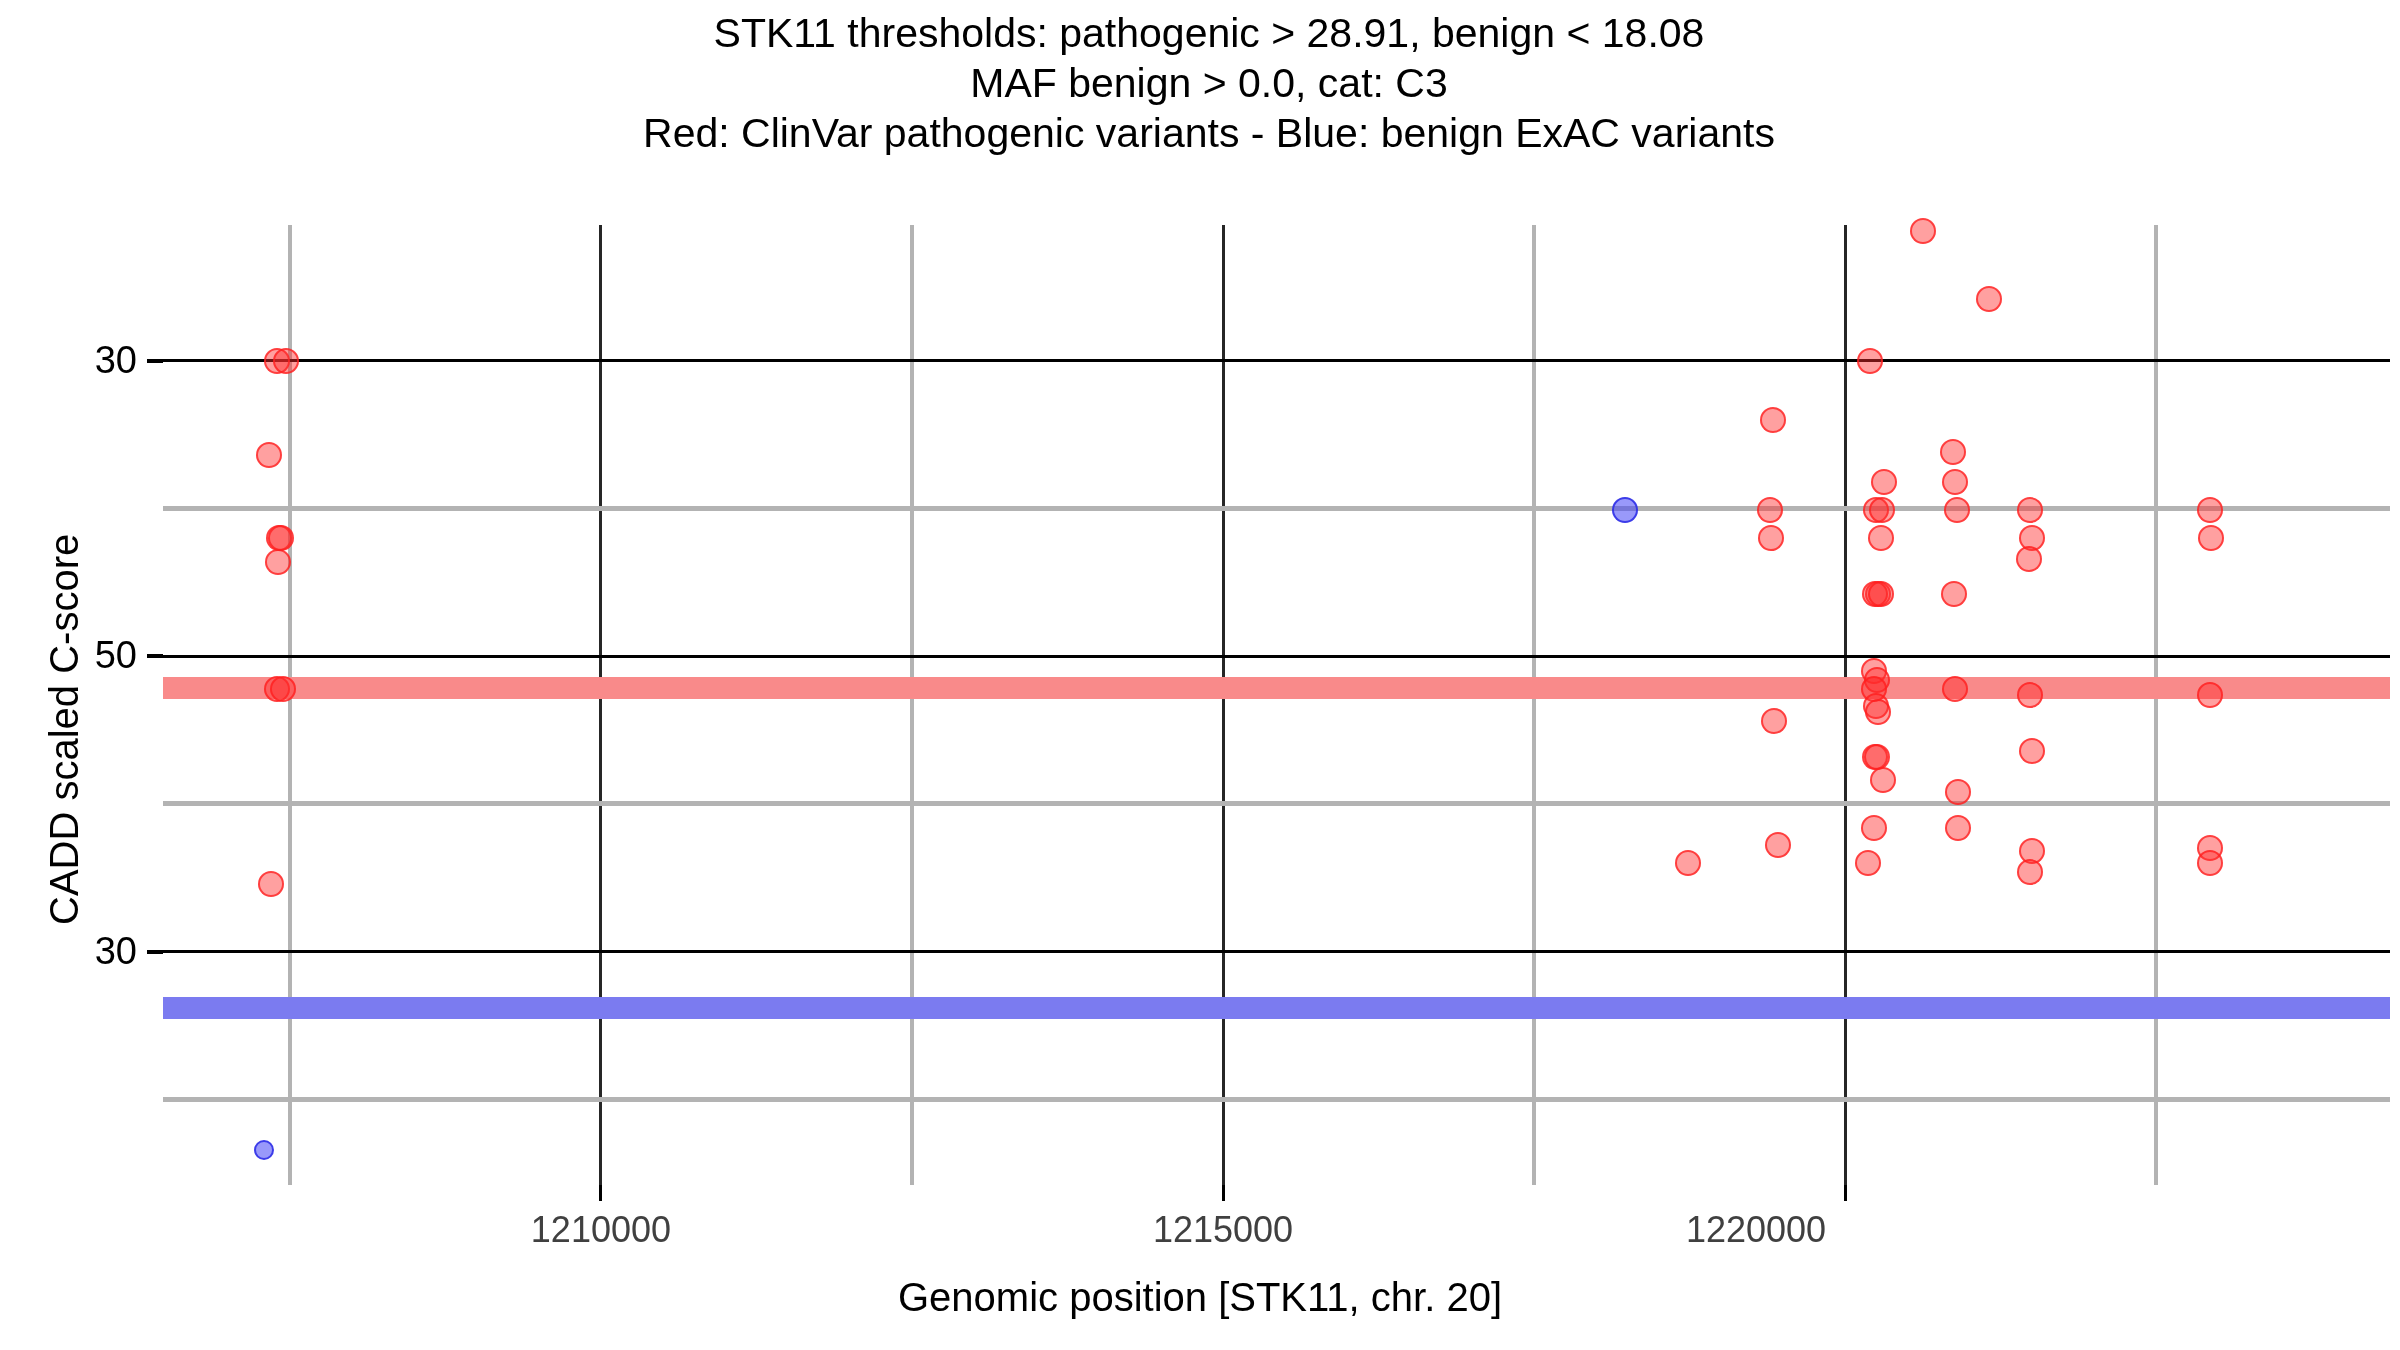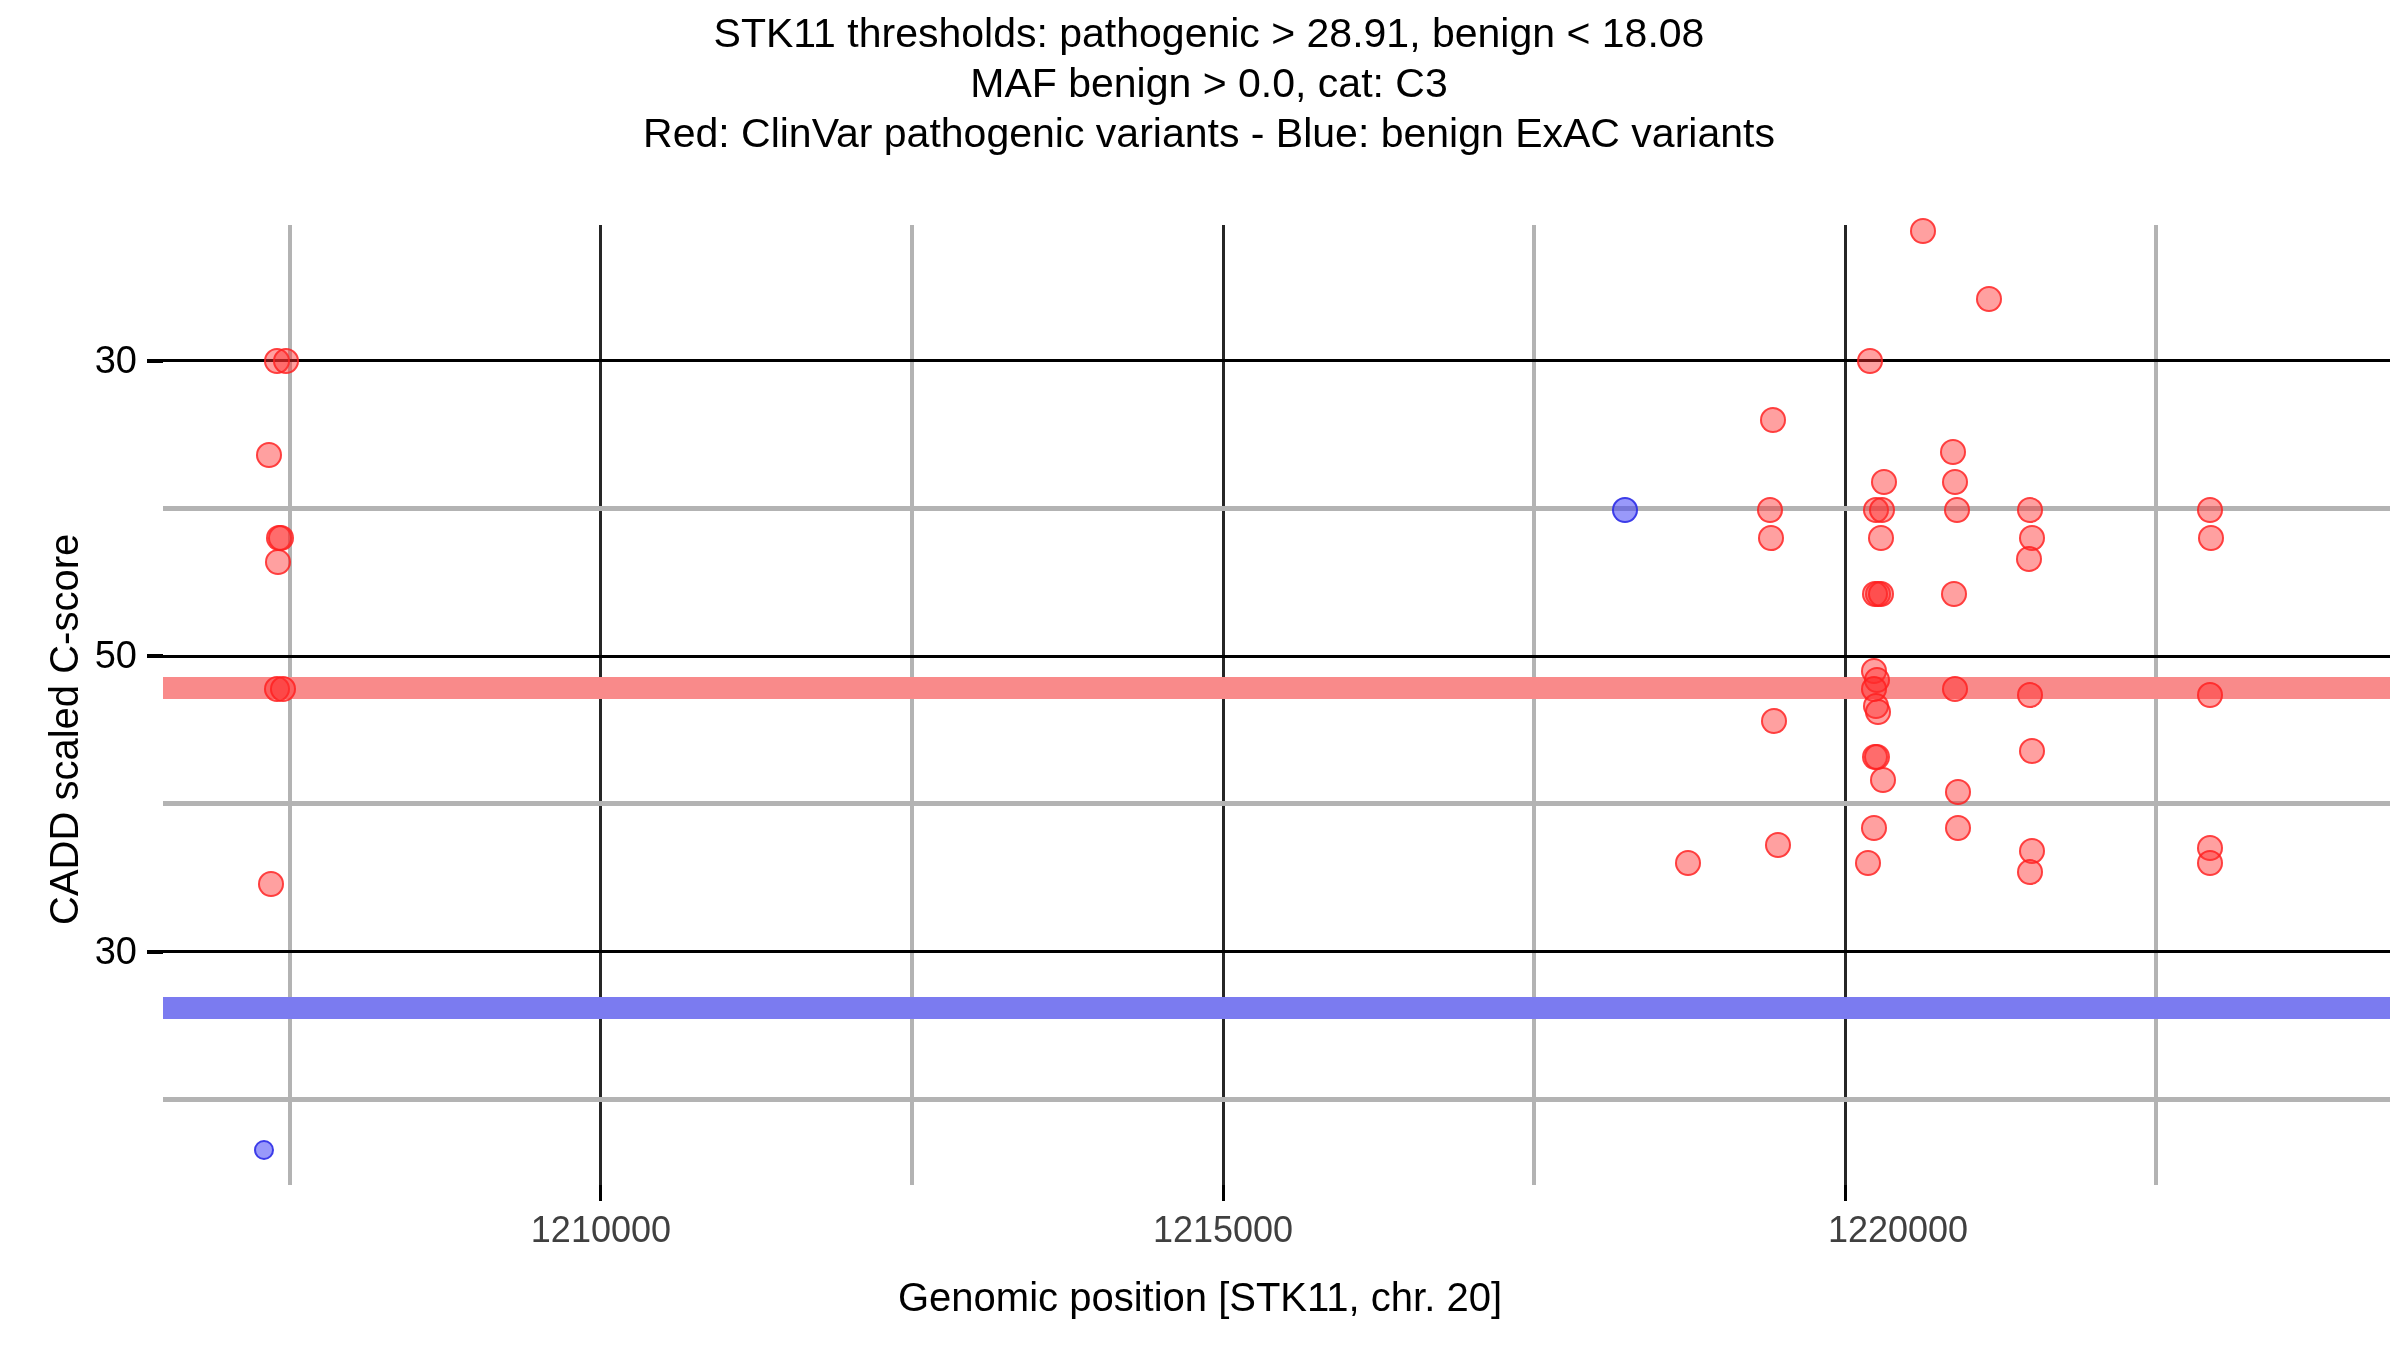--- a/index.html
+++ b/index.html
@@ -136,19 +136,19 @@
       <div class="ytick-label" style="left: 17px; top: 634.262px;">50</div>
       <div class="ytick-mark" style="left: 147px; top: 358.877px;"></div>
       <div class="ytick-label" style="left: 17px; top: 338.877px;">30</div>
     </div>
   <div id="x-axis">
       <div class="xtick-mark" style="left: 599.435px; top: 1185px;"></div>
       <div class="xtick-label" style="left: 450.935px; top: 1209px;">1210000</div>
       <div class="xtick-mark" style="left: 1221.5px; top: 1185px;"></div>
       <div class="xtick-label" style="left: 1073px; top: 1209px;">1215000</div>
       <div class="xtick-mark" style="left: 1843.57px; top: 1185px;"></div>
-      <div class="xtick-label" style="left: 1748px; top: 1209px;">1220000</div>
+      <div class="xtick-label" style="left: 1606px; top: 1209px;">1220000</div>
     </div>
 
   <div id="ylab" style="left: 42px; top: 925px;">CADD scaled C-score</div>
   <div id="xlab" style="left: 0px; top: 1275px;">Genomic position [STK11, chr. 20]</div>
 
 </div>
 
 </body></html>

